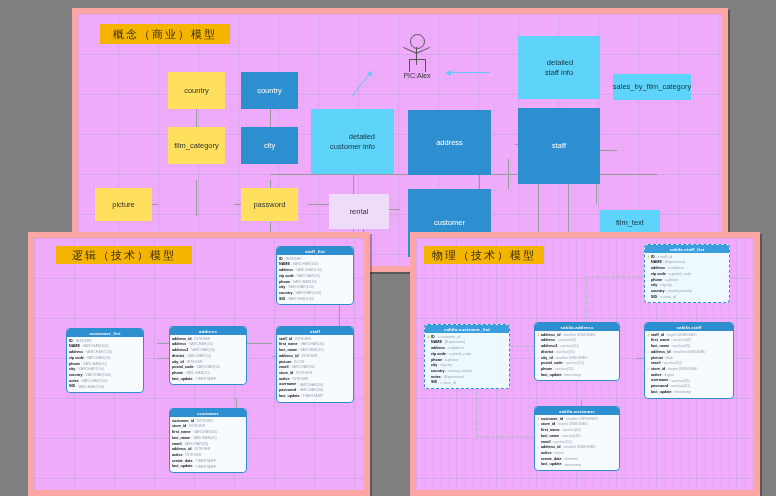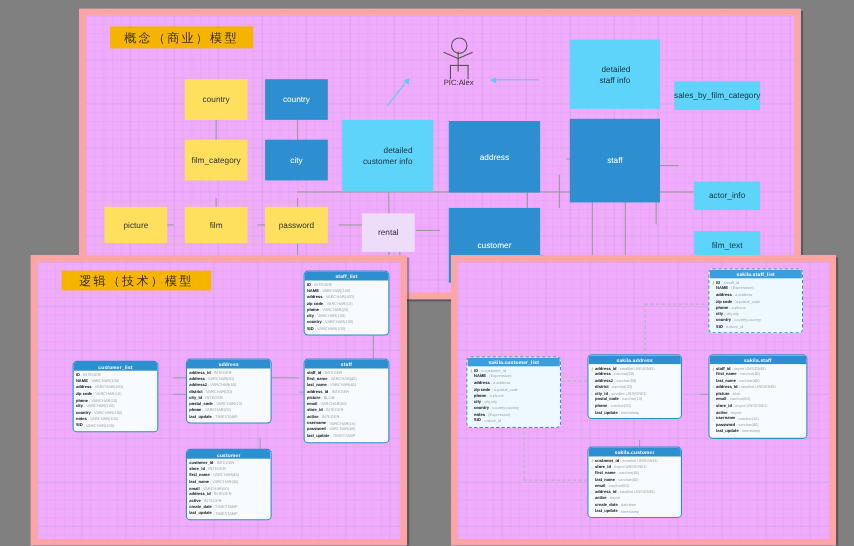--- a/index.html
+++ b/index.html
@@ -134,33 +134,31 @@
   <div class="ln lnv" style="left:490px;top:160px;height:92px;"></div>
   <div class="ln lnv" style="left:518px;top:160px;height:30px;"></div>
   <div class="ln lnh" style="left:437px;top:130px;width:22px;"></div>
   <div class="ln lnh" style="left:519px;top:136px;width:20px;"></div>
 
   <div class="cbox c-yellow" style="left:90px;top:58px;width:57px;height:37px;">country</div>
   <div class="cbox c-blue" style="left:163px;top:58px;width:57px;height:37px;">country</div>
   <div class="cbox c-yellow" style="left:90px;top:113px;width:57px;height:37px;">film_category</div>
   <div class="cbox c-blue" style="left:163px;top:113px;width:57px;height:37px;">city</div>
   <div class="cbox c-yellow" style="left:17px;top:174px;width:57px;height:33px;">picture</div>
-  <div class="cbox c-yellow" style="left:90px;top:174px;width:57px;height:33px;">film</div>
   <div class="cbox c-yellow" style="left:163px;top:174px;width:57px;height:33px;">password</div>
   <div class="cbox c-lightblue" style="left:233px;top:95px;width:83px;height:65px;">detailed
 customer info</div>
-  <div class="cbox c-purple" style="left:251px;top:180px;width:48px;height:35px;">rental</div>
+  <div class="cbox c-purple" style="left:251px;top:180px;width:60px;height:35px;">rental</div>
   <div class="cbox c-blue" style="left:330px;top:96px;width:83px;height:65px;">address</div>
   <div class="cbox c-blue" style="left:330px;top:175px;width:83px;height:68px;">customer</div>
   <div class="cbox c-lightblue" style="left:440px;top:22px;width:82px;height:63px;">detailed
 staff info</div>
   <div class="cbox c-blue" style="left:440px;top:94px;width:82px;height:76px;">staff</div>
   <div class="cbox c-lightblue" style="left:535px;top:60px;width:78px;height:26px;">sales_by_film_category</div>
-  <div class="cbox c-lightblue" style="left:553px;top:151px;width:60px;height:26px;">actor_info</div>
-  <div class="cbox c-lightblue" style="left:553px;top:196px;width:60px;height:26px;">film_text</div>
+  <div class="cbox c-lightblue" style="left:522px;top:196px;width:60px;height:26px;">film_text</div>
 
   <div class="actor" style="left:323px;top:20px;width:32px;height:50px;">
     <div class="head"></div>
     <div class="body"></div>
     <div class="armL"></div>
     <div class="armR"></div>
     <div class="legs"></div>
     <div class="cap">PIC:Alex</div>
   </div>
 
@@ -387,20 +385,21 @@
           <span class="k">last_update</span>
           <span class="t">: TIMESTAMP</span>
         </div>
       </div>
   </div>
 </div>
 
 <div class="panel" id="panel-physical" style="left:410px;top:232px;width:338px;height:252px;">
   <div class="grid"></div>
 
+  <div class="banner" style="left:8px;top:8px;width:120px;height:18px;">物理（技术）模型</div>
 
   <div class="dashline" style="left:60px;top:108px;width:58px;"></div>
   <div class="dashlinev" style="left:60px;top:108px;height:90px;"></div>
   <div class="dashline" style="left:60px;top:198px;width:58px;"></div>
   <div class="dashline" style="left:170px;top:38px;width:60px;"></div>
   <div class="dashlinev" style="left:170px;top:38px;height:48px;"></div>
   <div class="dline dlinev" style="left:165px;top:162px;height:12px;"></div>
   <div class="dline dlineh" style="left:220px;top:120px;width:18px;"></div>
 
   <div class="tbl dashed" id="phys-customer-list" style="left:8px;top:86px;width:86px;">

